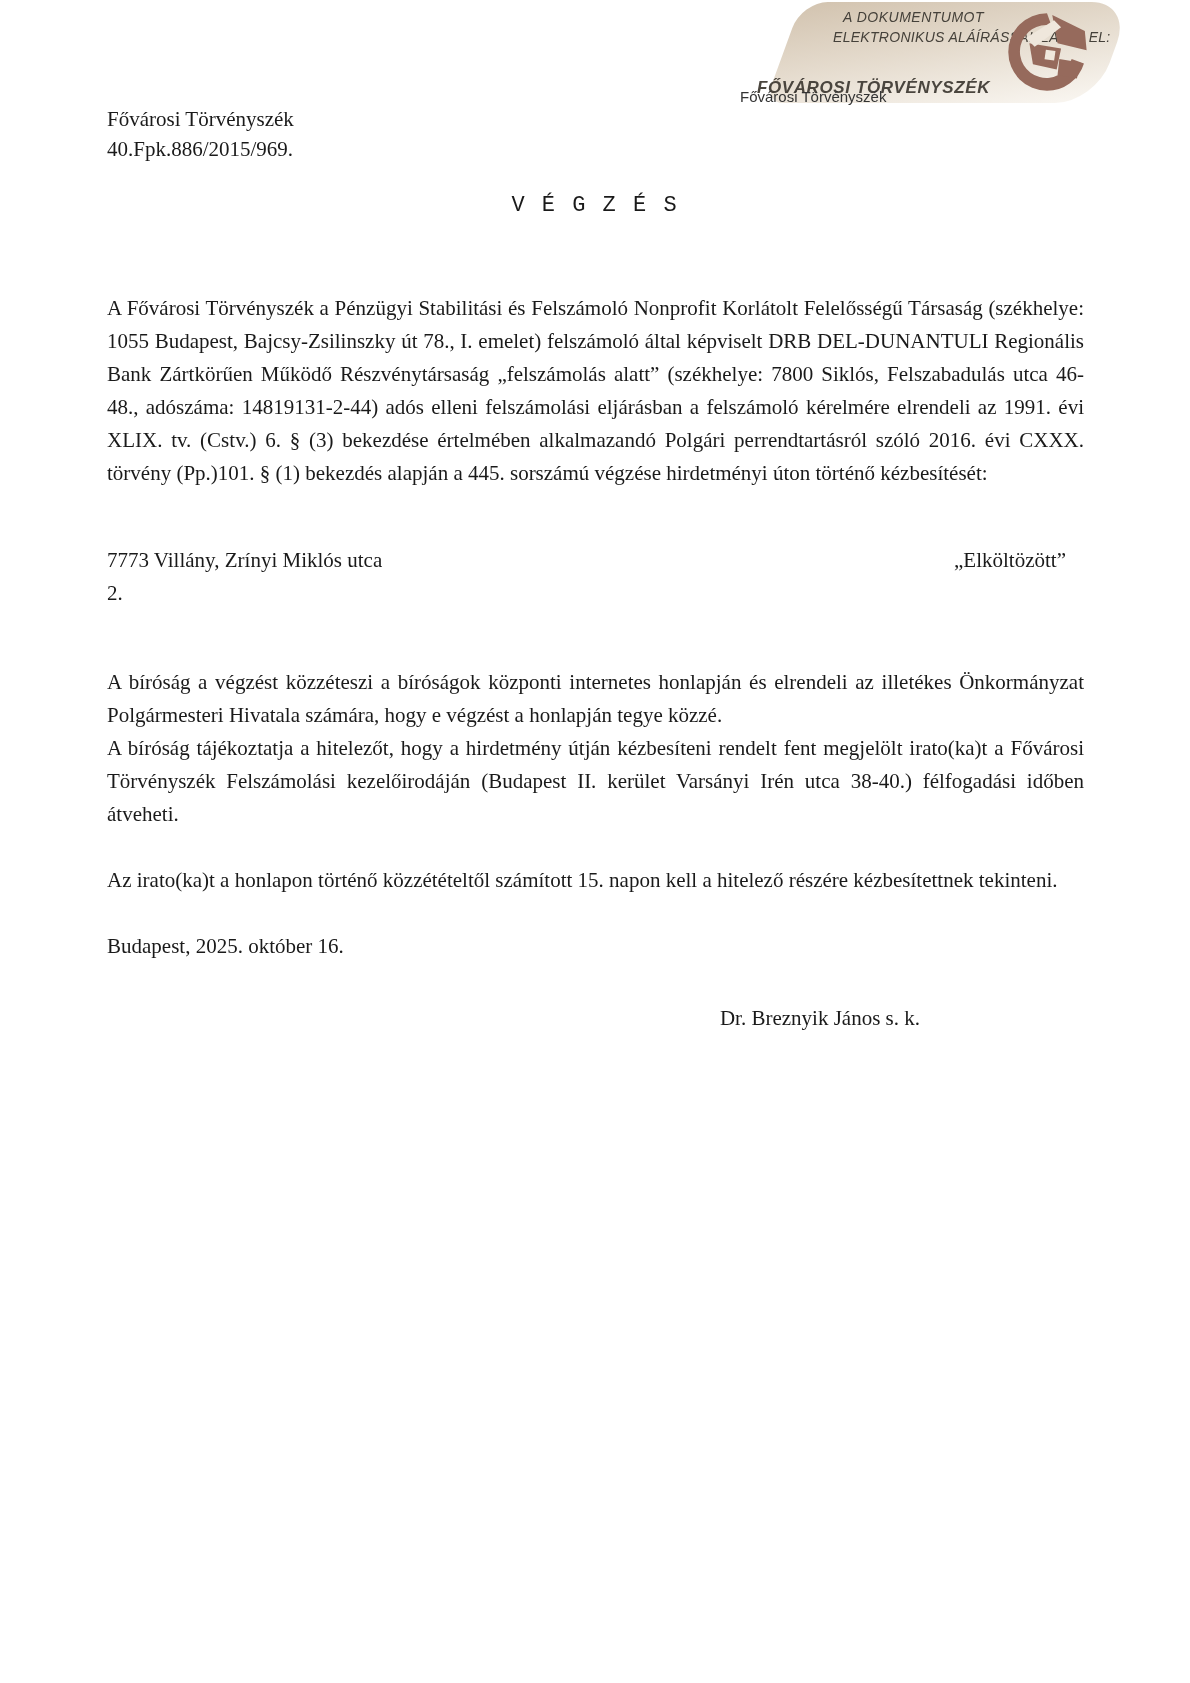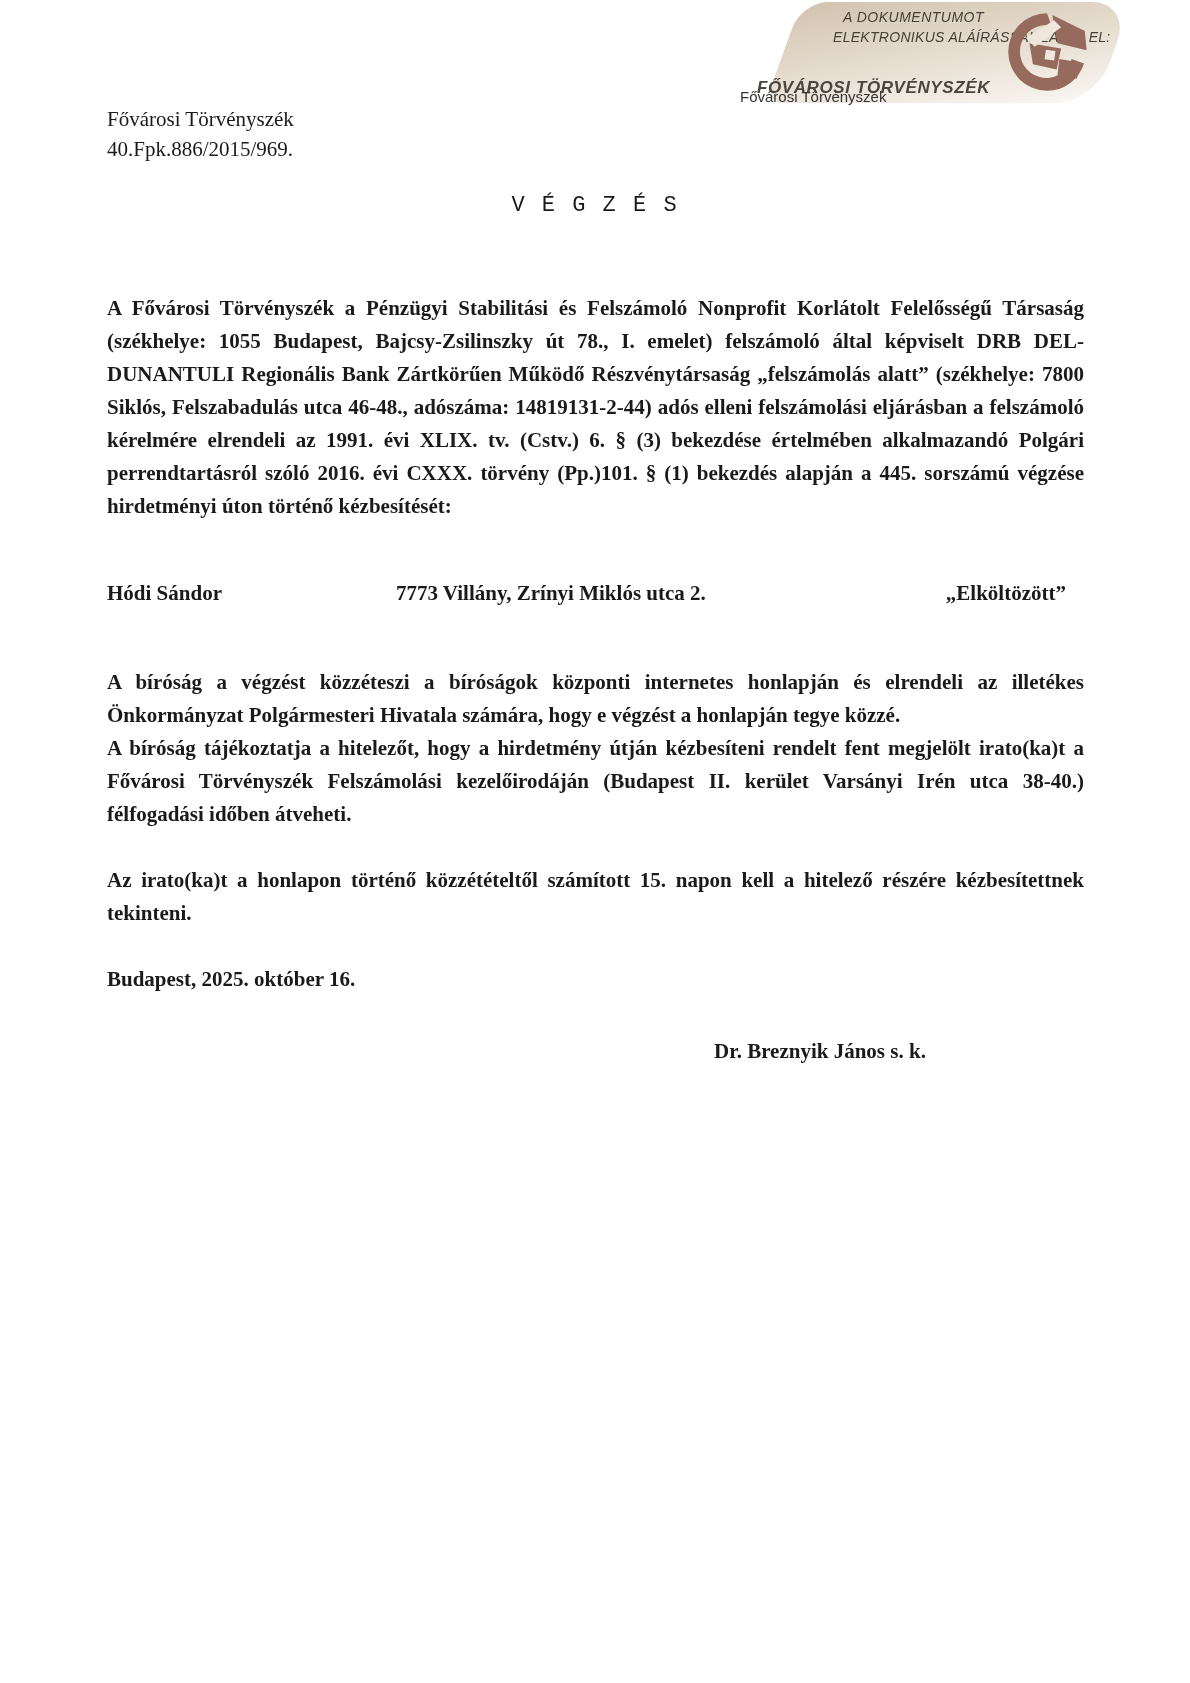--- a/index.html
+++ b/index.html
@@ -74,21 +74,20 @@
     font-family:Liberation Mono, monospace;
   }
 
   
   .doc-body{
     position:absolute;
     top:292px;left:107px;
     width:977px;
     font-size:21px;
     line-height:33px;
-    font-weight:bold;
   }
   .para{
     text-align:justify;
     margin:0;
   }
   .recipient-row{
     display:grid;
     grid-template-columns:289px 1fr auto;
     margin-top:54px;
     padding-right:18px;
@@ -134,21 +133,20 @@
     <div>Fővárosi Törvényszék</div>
     <div>40.Fpk.886/2015/969.</div>
   </div>
 
   <div class="doc-title">V É G Z É S</div>
 
   <div class="doc-body">
     <p class="para">A Fővárosi Törvényszék a Pénzügyi Stabilitási és Felszámoló Nonprofit Korlátolt Felelősségű Társaság (székhelye: 1055 Budapest, Bajcsy-Zsilinszky út 78., I. emelet) felszámoló által képviselt DRB DEL-DUNANTULI Regionális Bank Zártkörűen Működő Részvénytársaság „felszámolás alatt” (székhelye: 7800 Siklós, Felszabadulás utca 46-48., adószáma: 14819131-2-44) adós elleni felszámolási eljárásban a felszámoló kérelmére elrendeli az 1991. évi XLIX. tv. (Cstv.) 6. § (3) bekezdése értelmében alkalmazandó Polgári perrendtartásról szóló 2016. évi CXXX. törvény (Pp.)101. § (1) bekezdés alapján a 445. sorszámú végzése hirdetményi úton történő kézbesítését:</p>
 
     <div class="recipient-row">
-      <span>Hódi Sándor</span>
       <span>7773 Villány, Zrínyi Miklós utca 2.</span>
       <span class="status">„Elköltözött”</span>
     </div>
 
     <p class="para p2">A bíróság a végzést közzéteszi a bíróságok központi internetes honlapján és elrendeli az illetékes Önkormányzat Polgármesteri Hivatala számára, hogy e végzést a honlapján tegye közzé.</p>
     <p class="para p3">A bíróság tájékoztatja a hitelezőt, hogy a hirdetmény útján kézbesíteni rendelt fent megjelölt irato(ka)t a Fővárosi Törvényszék Felszámolási kezelőirodáján (Budapest II. kerület Varsányi Irén utca 38-40.) félfogadási időben átveheti.</p>
     <p class="para p4">Az irato(ka)t a honlapon történő közzétételtől számított 15. napon kell a hitelező részére kézbesítettnek tekinteni.</p>
 
     <p class="para dateline">Budapest, 2025. október 16.</p>
 

